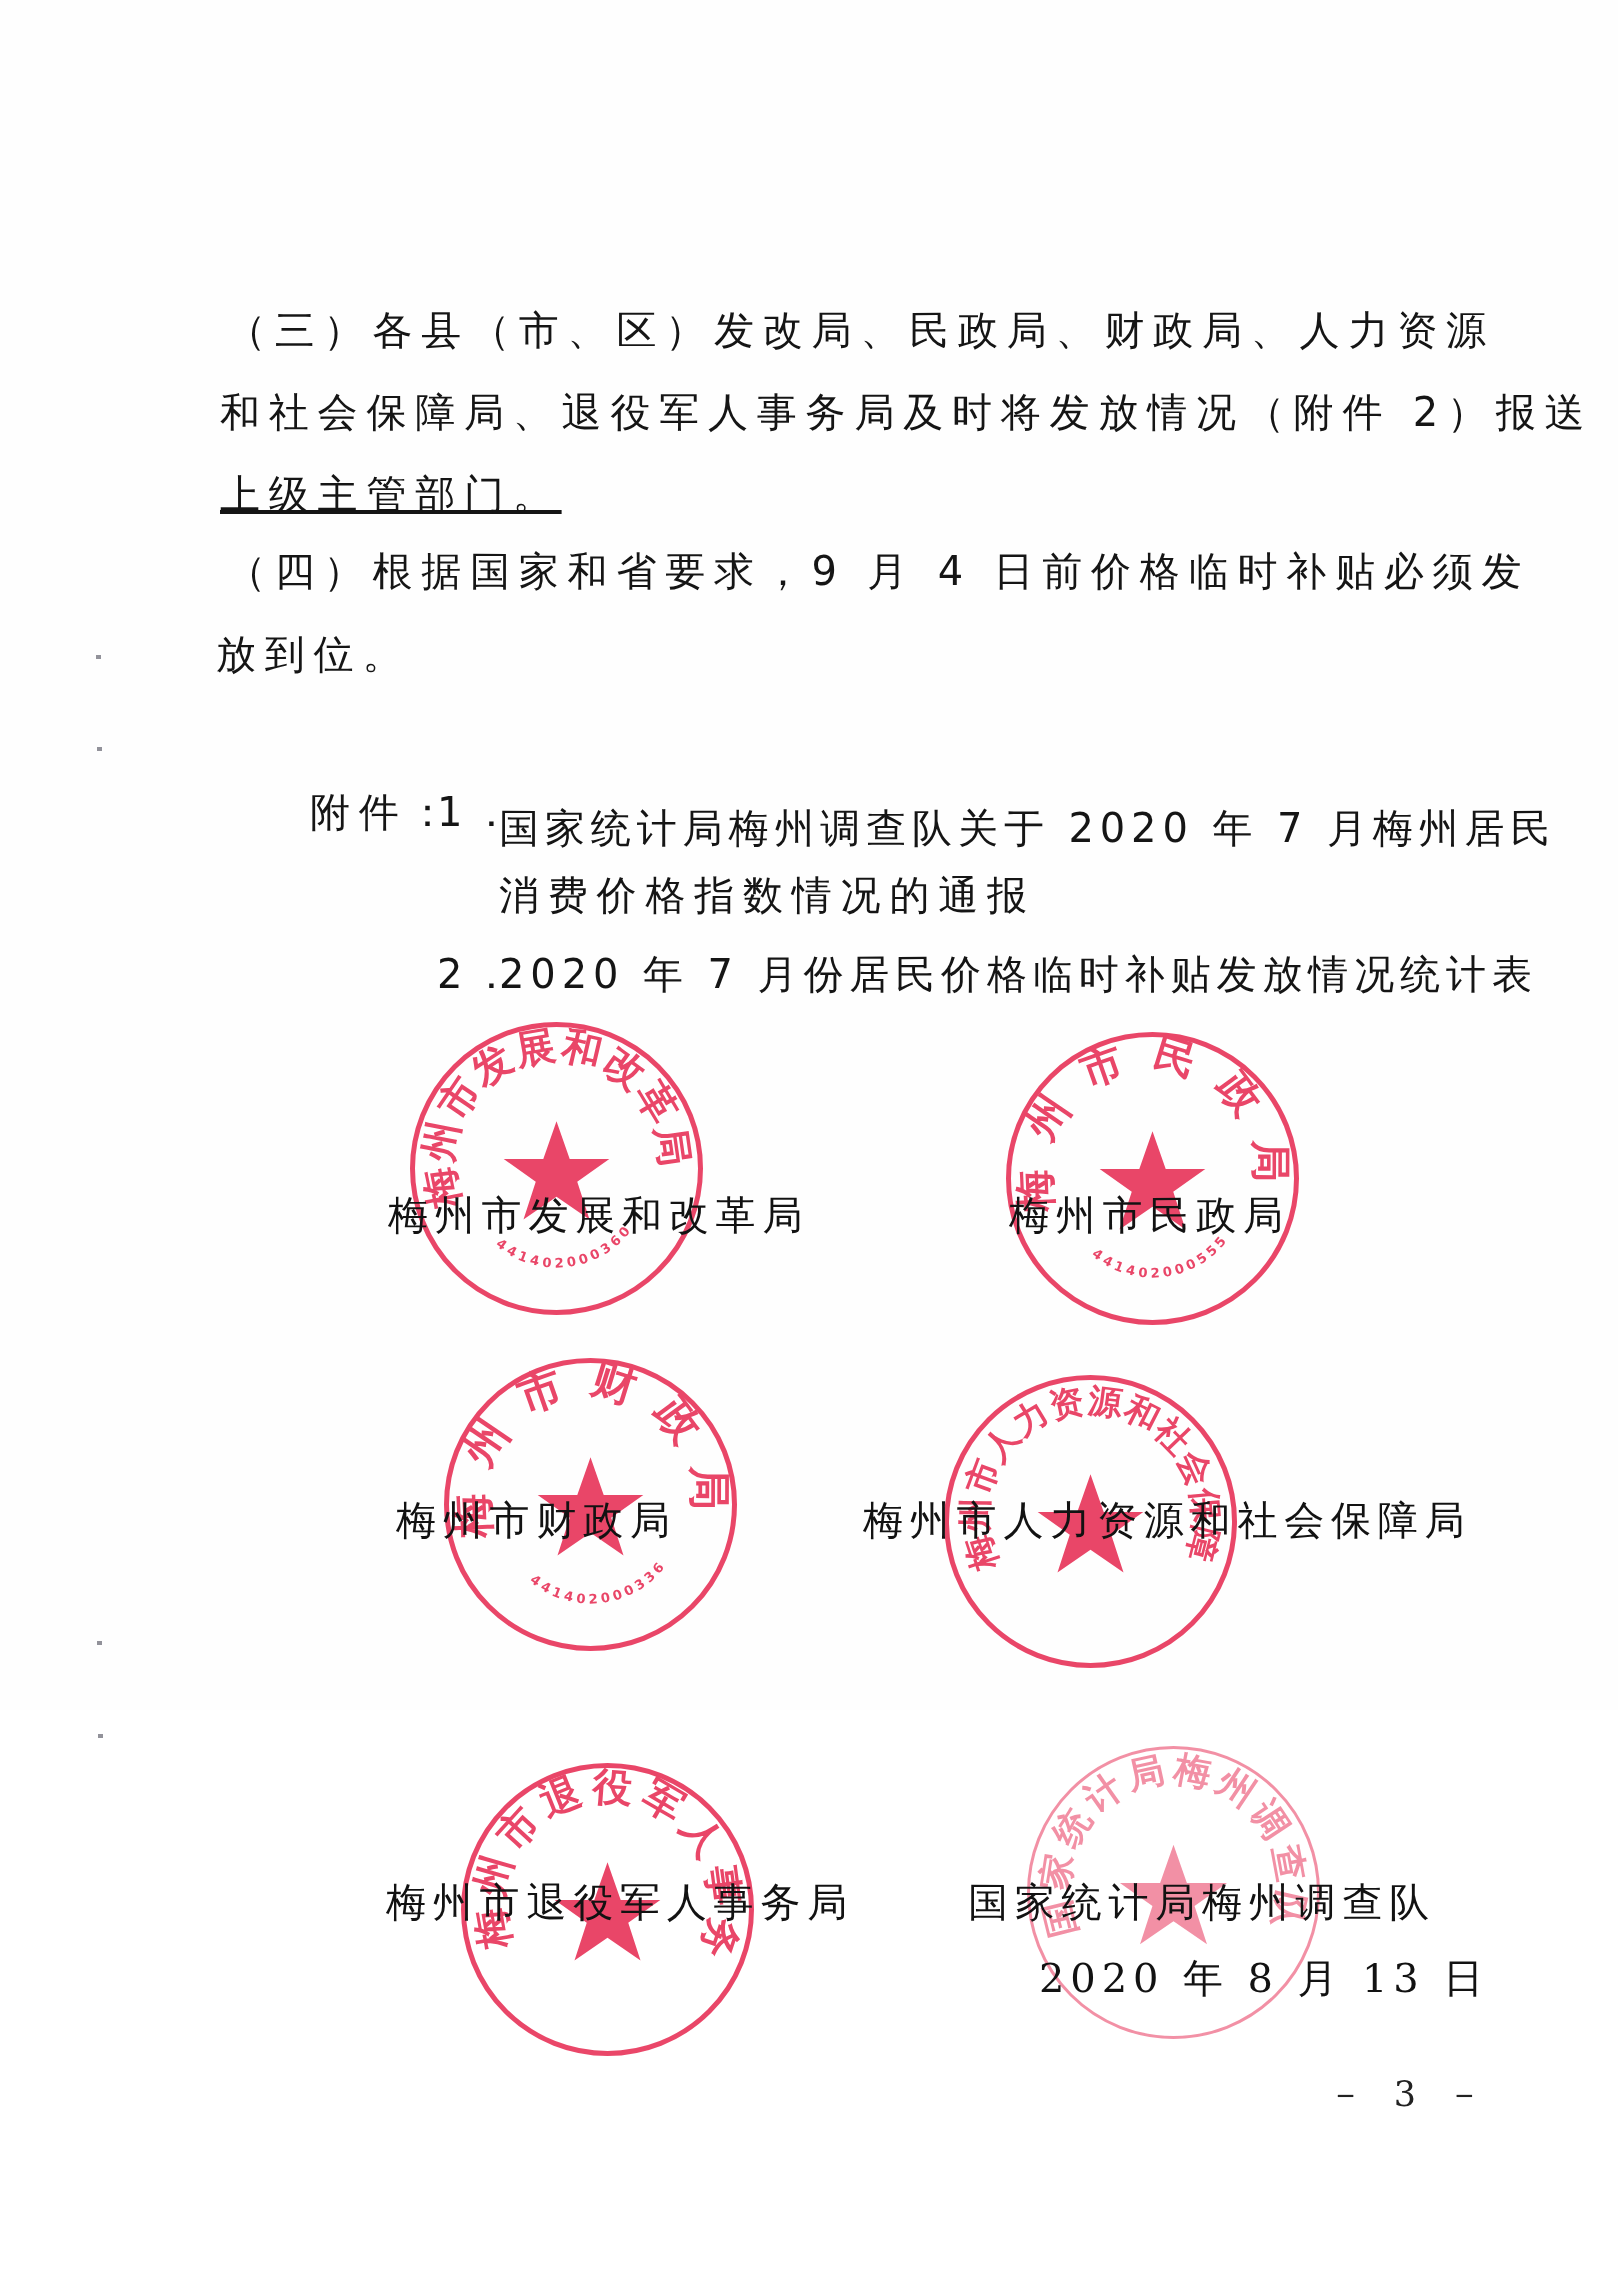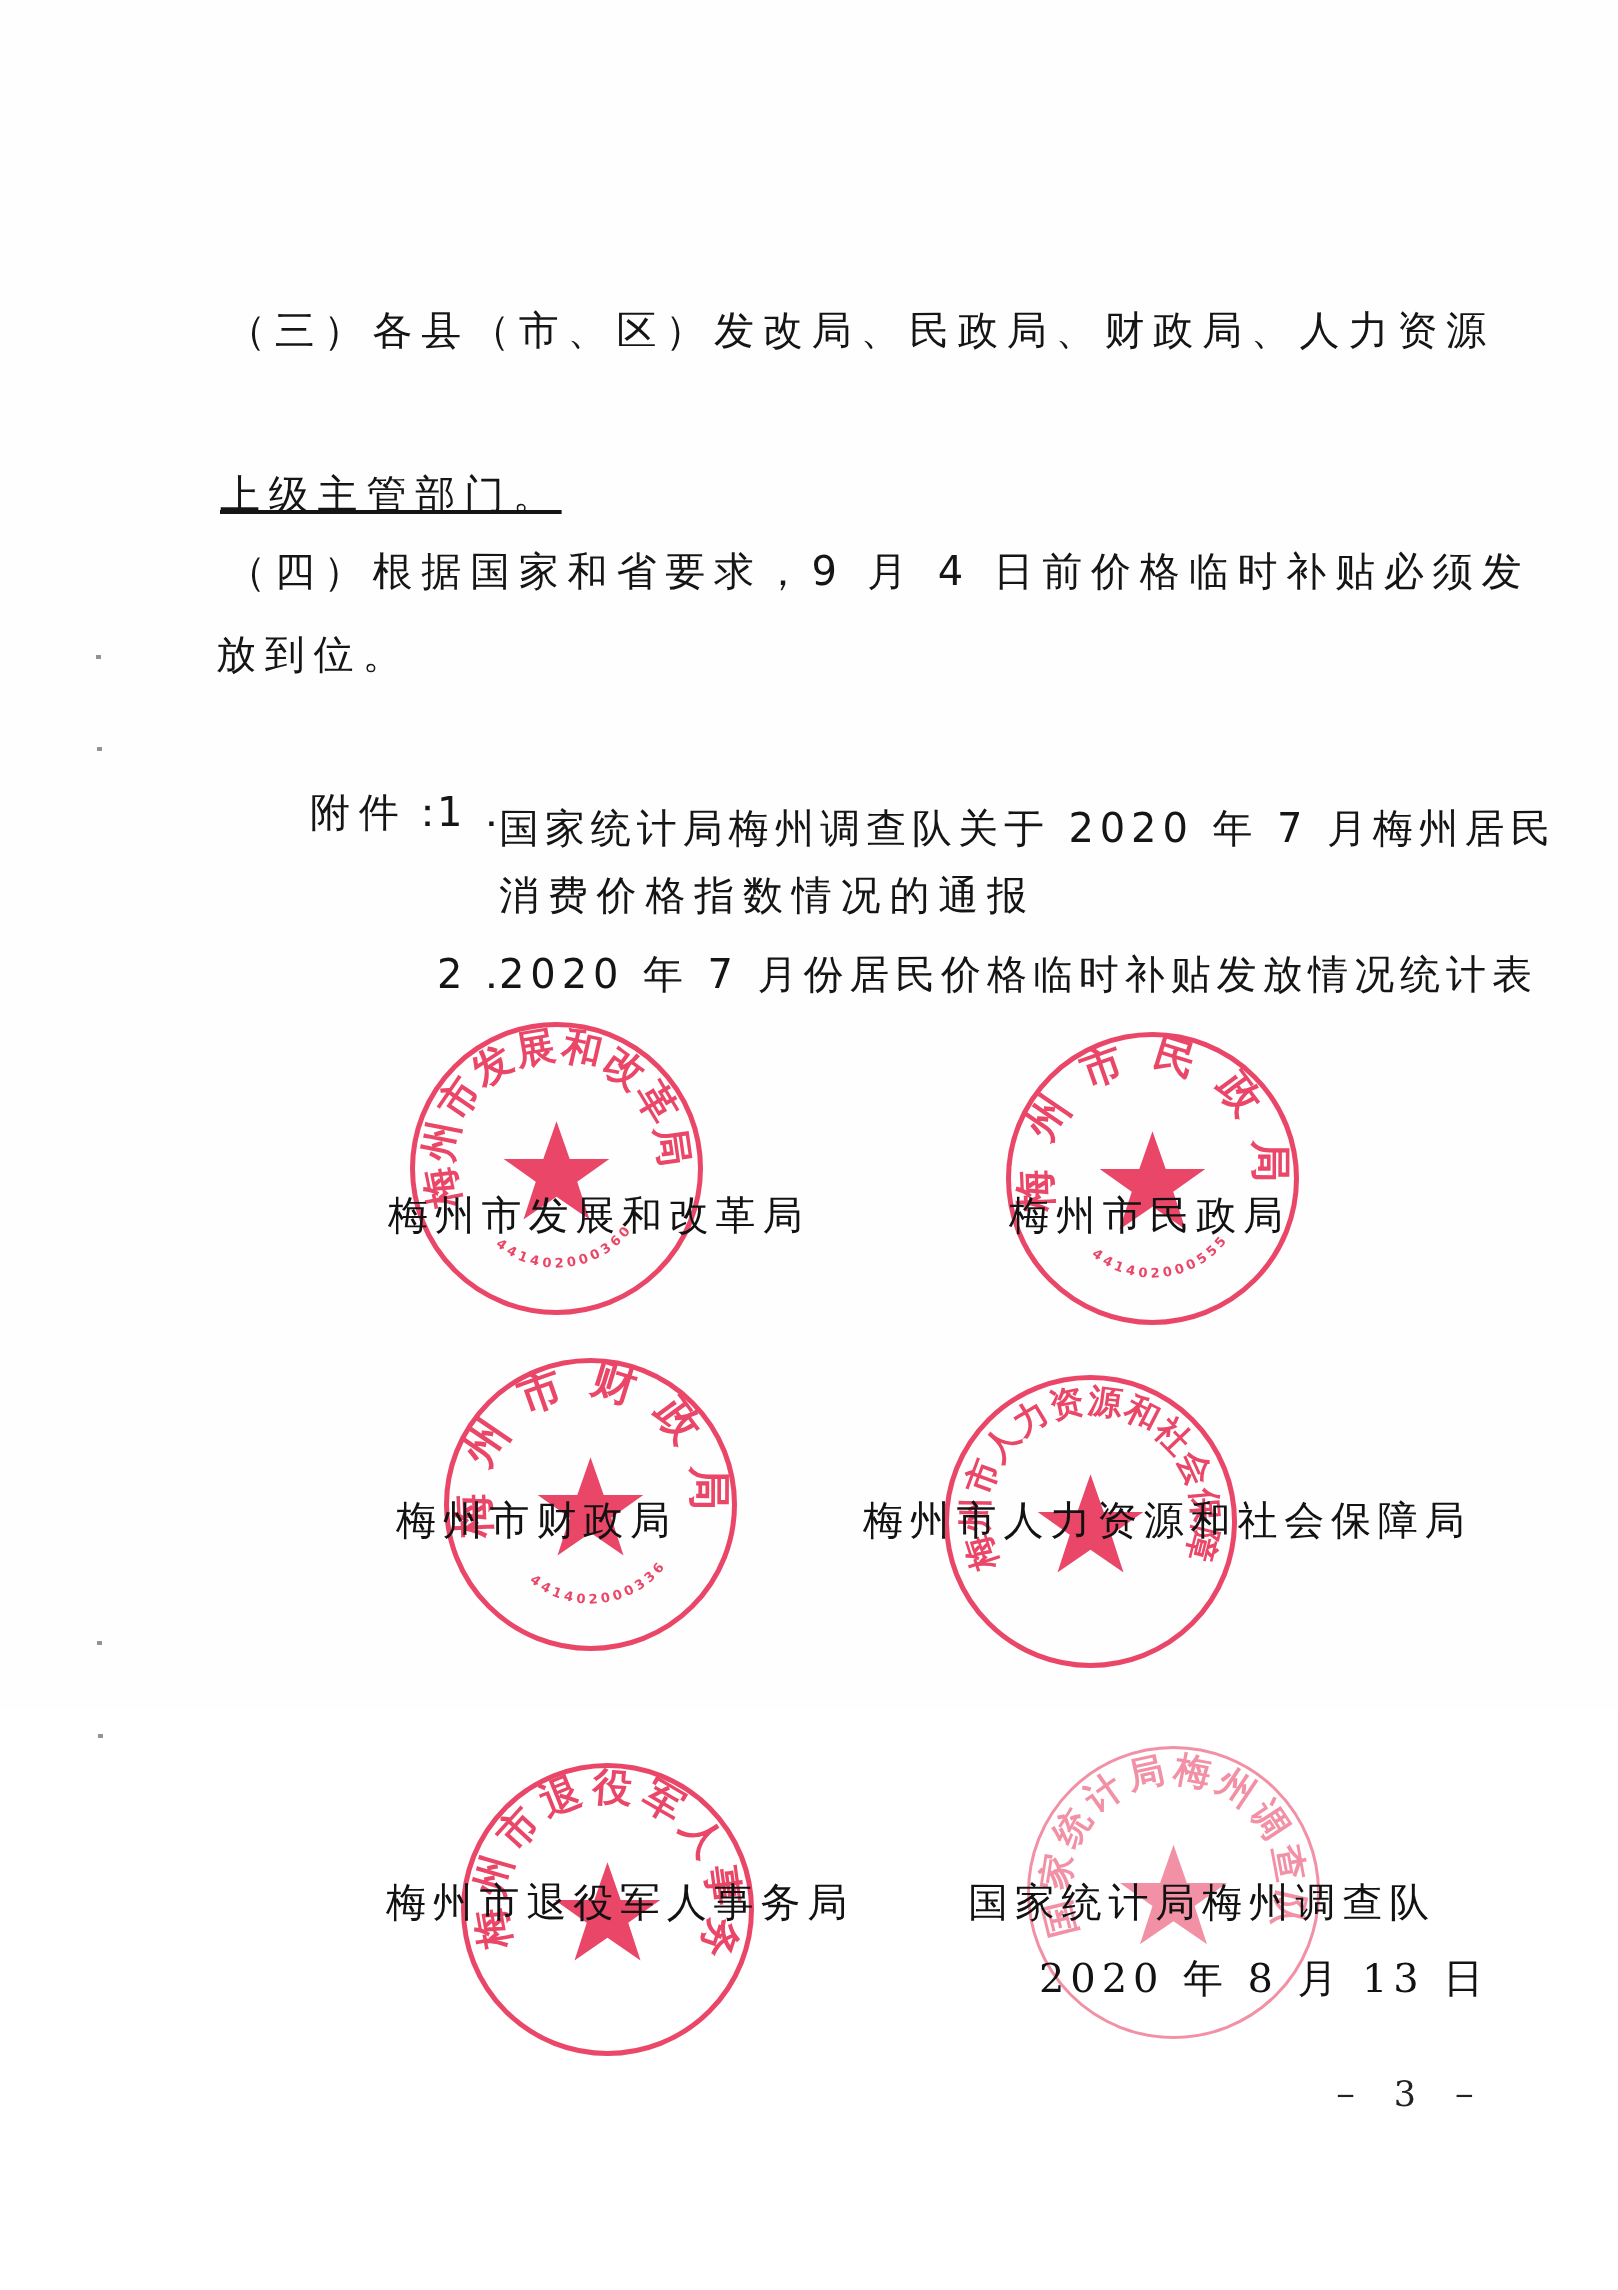--- a/index.html
+++ b/index.html
@@ -92,20 +92,21 @@
       font-family: "DejaVu Serif", "Liberation Serif", serif;
       color: #222;
     }
   </style>
 </head>
 <body>
 
 <div class="page">
 
   <div class="para-line" style="left:226px; top:310px;">（三）各县（市、区）发改局、民政局、财政局、人力资源</div>
+  <div class="para-line" style="left:220px; top:392px;">和社会保障局、退役军人事务局及时将发放情况（附件 2）报送</div>
   <div class="para-line" style="left:220px; top:474px;text-decoration:underline;">上级主管部门。</div>
 
   <div class="para-line" style="left:226px; top:551px;text-align:center;">（四）根据国家和省要求，9 月 4 日前价格临时补贴必须发</div>
   <div class="para-line" style="left:216px; top:634px;">放到位。</div>
 
   <div class="scan-mark" style="left:96px; top:655px;"></div>
   <div class="scan-mark" style="left:97px; top:747px;"></div>
   <div class="scan-mark" style="left:97px; top:1641px;"></div>
   <div class="scan-mark" style="left:98px; top:1734px;"></div>
 

